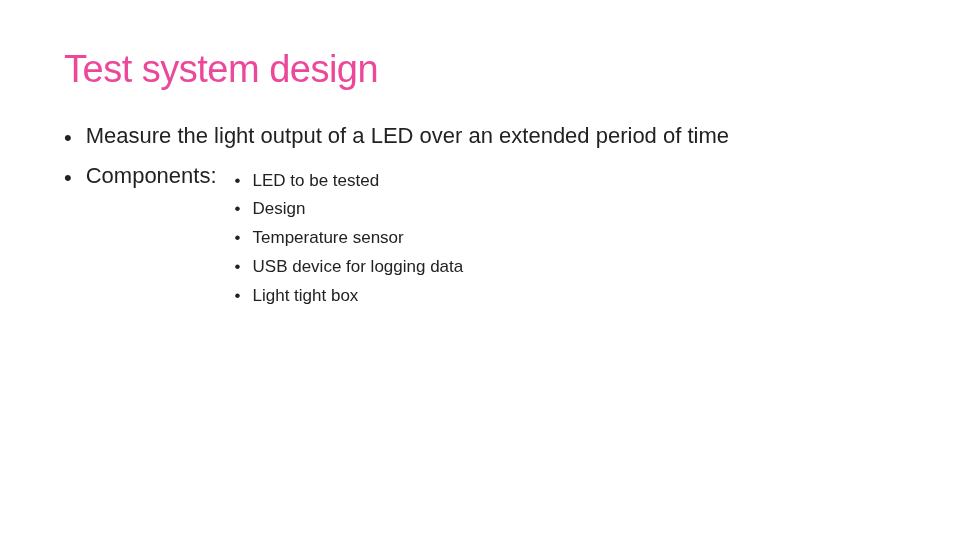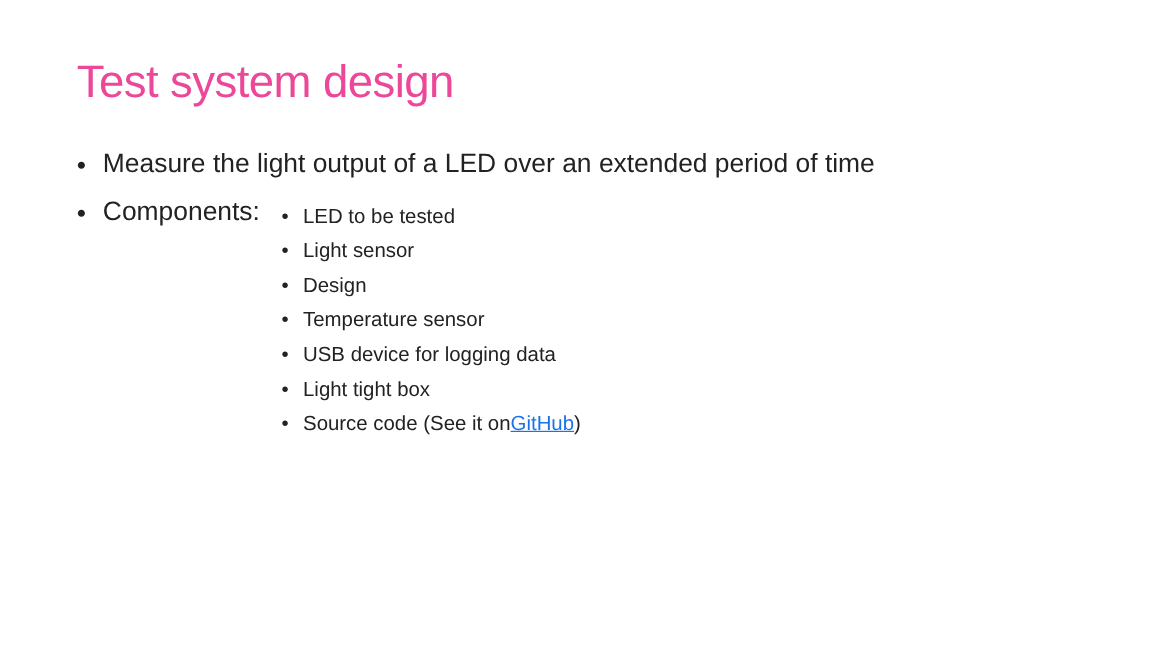--- a/index.html
+++ b/index.html
@@ -98,36 +98,28 @@
       <span>Measure the light output of a LED over an extended period of time</span>
     </li>
     <li>
       <div class="components-item">
         <span>Components:</span>
         <ul class="sub-bullet-list">
           <li>
             <span>LED to be tested</span>
           </li>
           <li>
-            <span>Light sensor</span>
-          </li>
-          <li>
             <span>Design</span>
           </li>
           <li>
             <span>Temperature sensor</span>
           </li>
           <li>
             <span>USB device for logging data</span>
           </li>
           <li>
             <span>Light tight box</span>
           </li>
-          <li>
-            <span>Source code (See it on </span>
-              <a class="github-link" href="#">GitHub</a>
-              <span>)</span>
-          </li>
         </ul>
       </div>
     </li>
   </ul>
 </div>
 
 </body></html>

